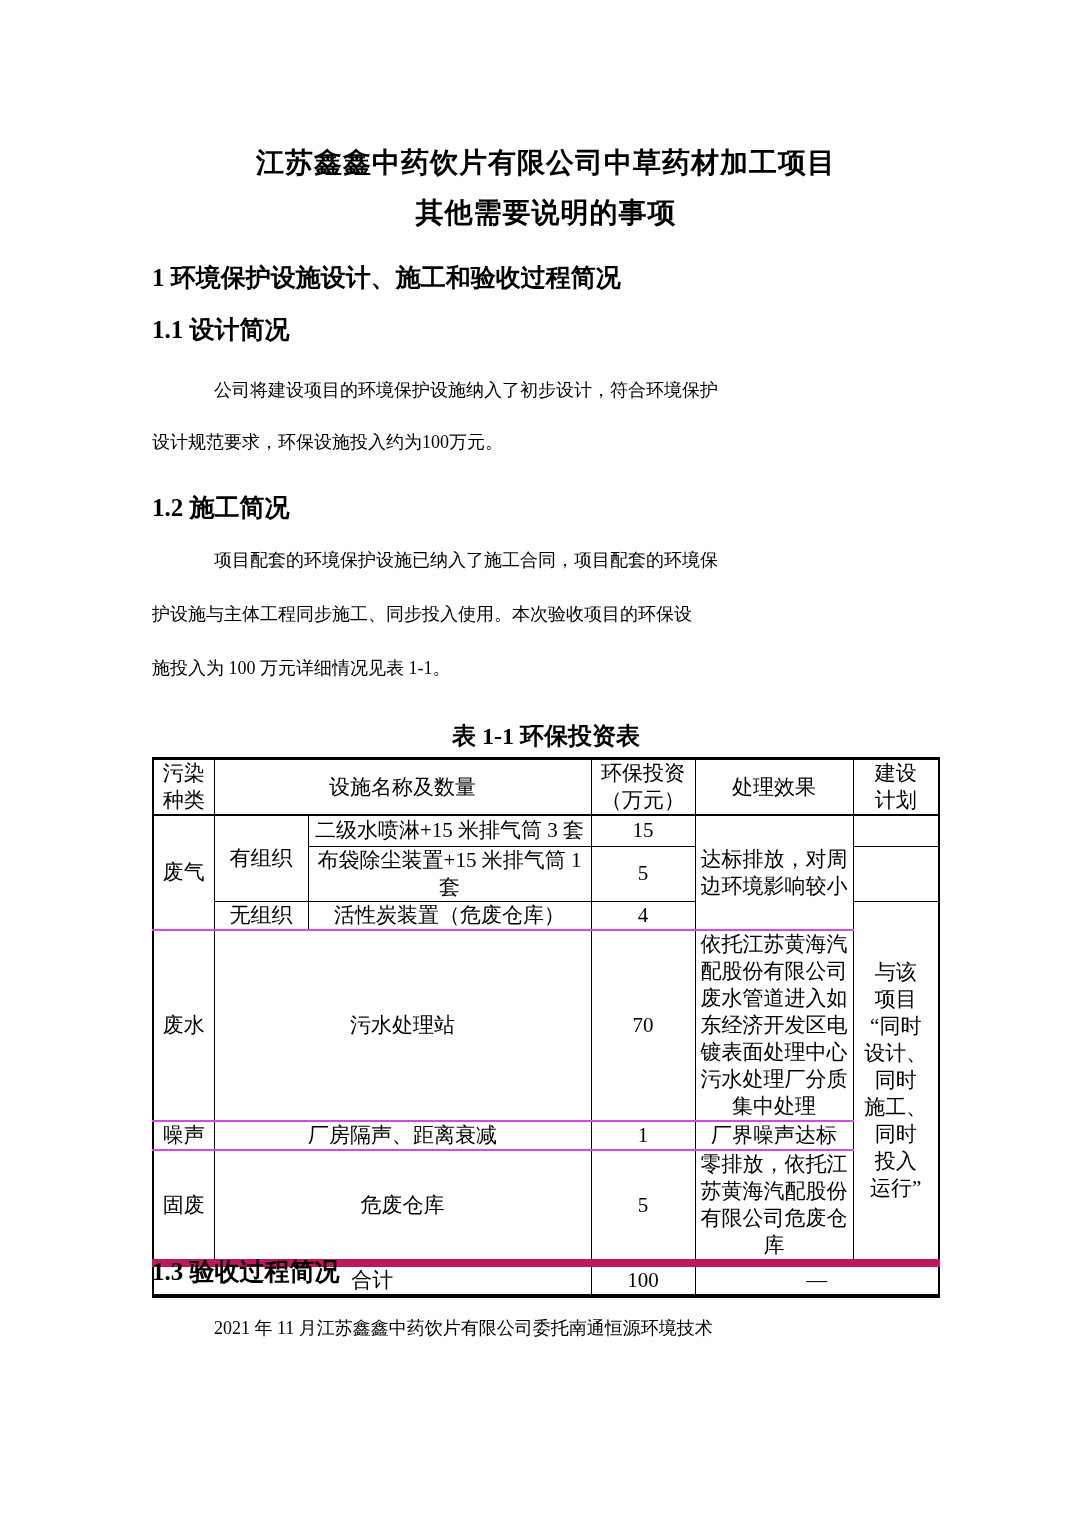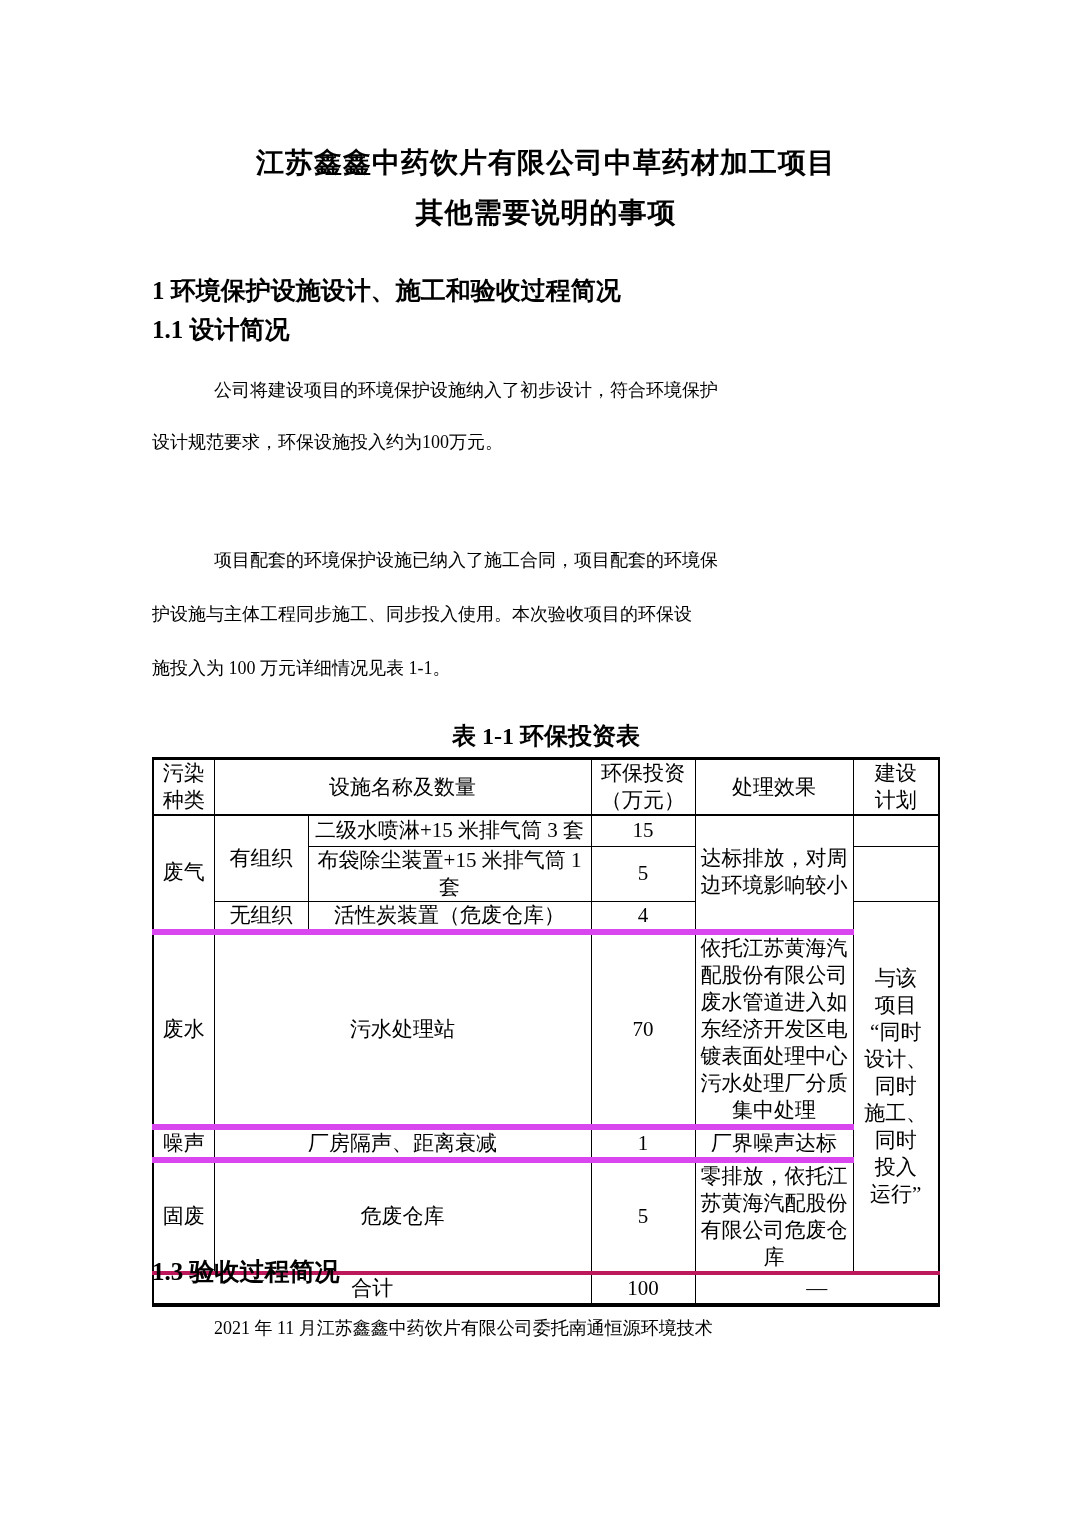--- a/index.html
+++ b/index.html
@@ -66,46 +66,47 @@
   }
   tr.hdr    { height: 55px; }
   tr.hdr th { border-bottom: 2px solid #000; }
   tr.gas-r1 { height: 31px; }
   tr.gas-r2 { height: 33px; }
   tr.gas-r3 { height: 29px; }
   tr.water  { height: 170px; }
   tr.noise  { height: 26px; }
   tr.solid  { height: 102px; }
   tr.total  { height: 32px; }
-  tr.water > td, tr.noise > td, tr.solid > td { border-top: 6px solid #d946ef; }
-  tr.total > td { border-top: 4px solid #be185d; margin-top: 12px; }
+  tr.water > td, tr.noise > td, tr.solid > td { border-top: 2px solid #d946ef; }
+  tr.total > td { border-top: 8px solid #be185d; margin-top: 12px; }
   td.effect-2 { font-size: 20px; line-height: 30px; }
   td.effect-7 { font-size: 20px; line-height: 24px; }
   td.effect-4 { font-size: 20px; line-height: 25px; margin-top: 20px; }
   td.plan-empty { border-bottom: 1px solid #8a8a8a; }
   td.plan-cell {
     border-top: 1px solid #8a8a8a;
     vertical-align: top;
     padding-top: 51px;
     line-height: 27px;
   }
 </style>
 </head>
 <body>
 
 <div class="page">
 
   <div class="abs doc-title" style="top:143px">江苏鑫鑫中药饮片有限公司中草药材加工项目</div>
   <div class="abs doc-title" style="top:193px">其他需要说明的事项</div>
 
-  <div class="abs heading" style="top:271px">1 环境保护设施设计、施工和验收过程简况</div>
+  <div class="abs heading" style="top:258px">1 环境保护设施设计、施工和验收过程简况</div>
   <div class="abs heading" style="top:310px">1.1 设计简况</div>
   <p class="abs para" style="top:364px; line-height:52px">公司将建设项目的环境保护设施纳入了初步设计，符合环境保护
 设计规范要求，环保设施投入约为100万元。</p>
 
+  <div class="abs heading" style="top:488px">1.2 施工简况</div>
   <p class="abs para" style="top:533px; line-height:54px">项目配套的环境保护设施已纳入了施工合同，项目配套的环境保
 护设施与主体工程同步施工、同步投入使用。本次验收项目的环保设
 施投入为 100 万元详细情况见表 1-1。</p>
 
   <div class="abs tbl-title" style="top:720px">表 1-1 环保投资表</div>
 
   <table class="invest">
     <colgroup>
       <col style="width:61px">
       <col style="width:94px">

